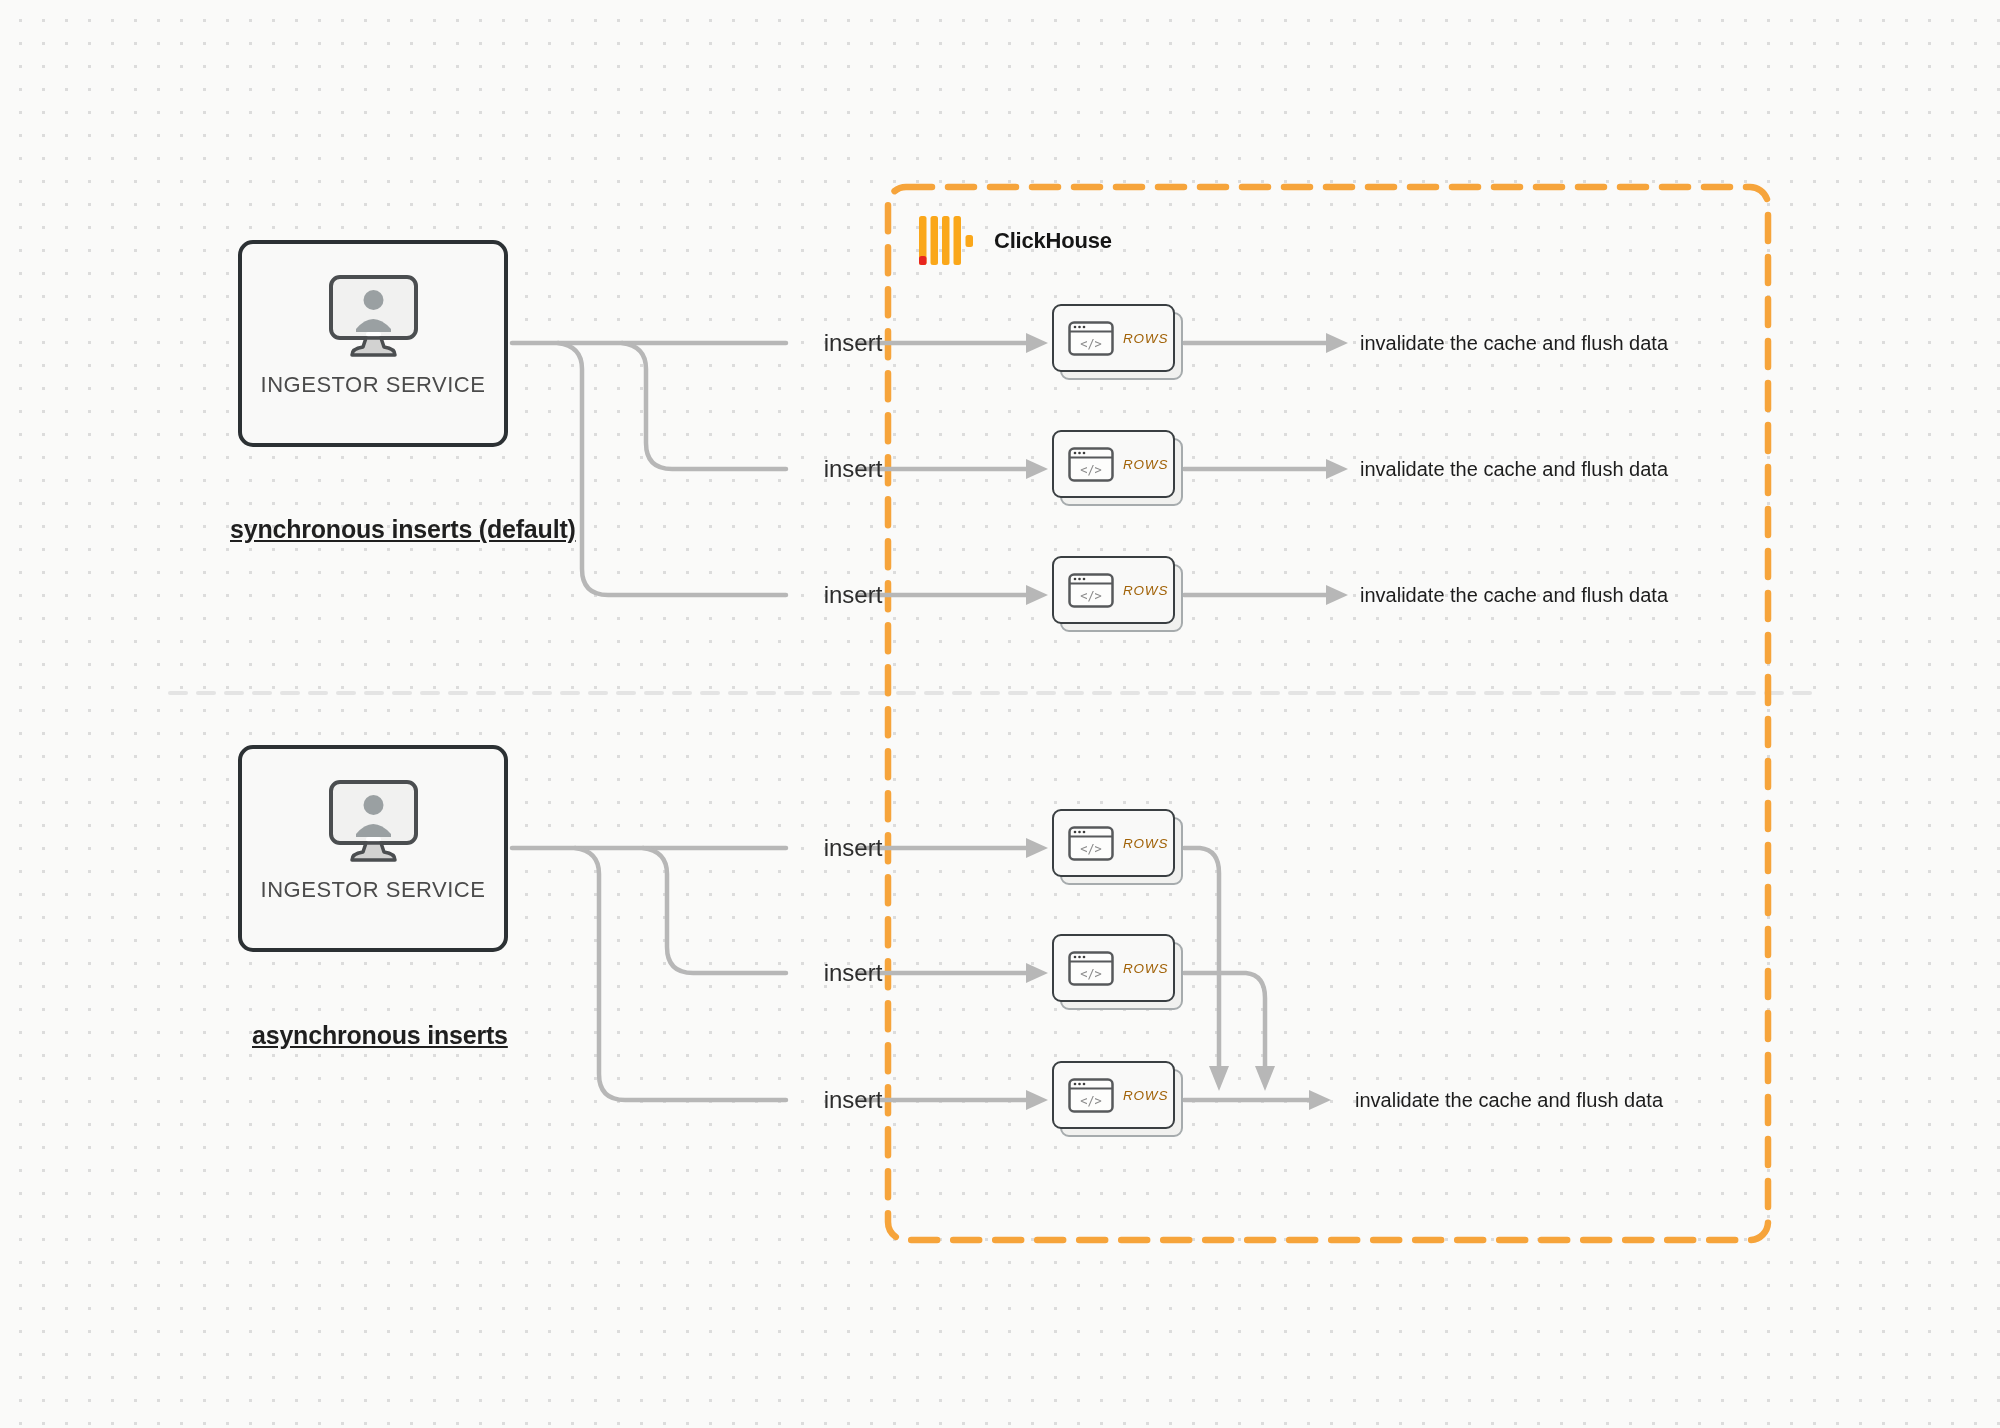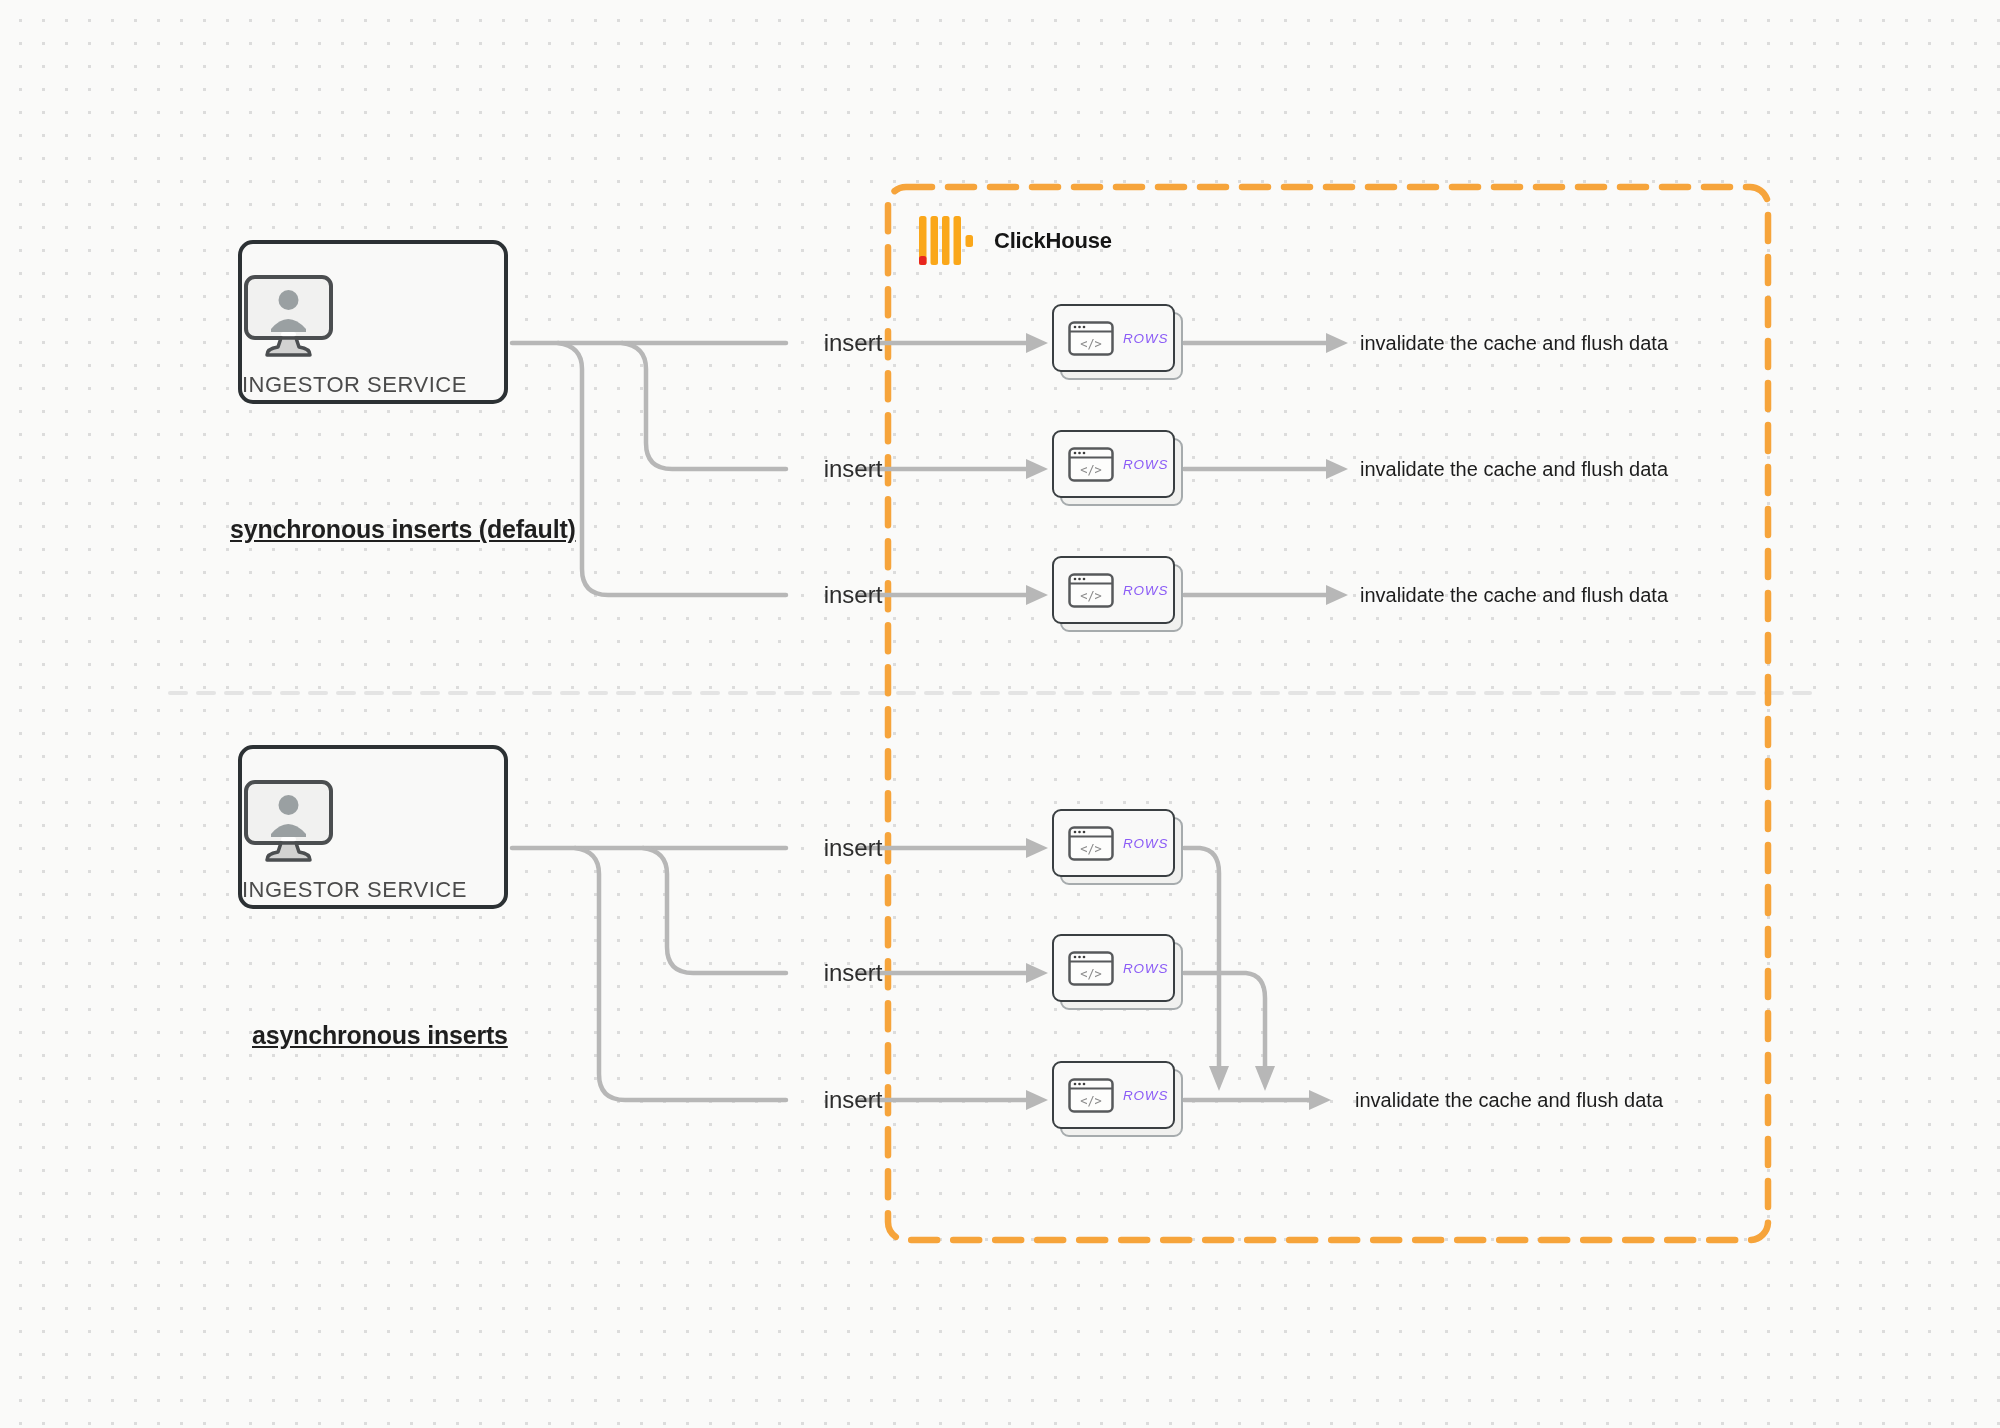--- a/index.html
+++ b/index.html
@@ -16,23 +16,23 @@
     background-size:23px 23px;background-position:9px 9px;
   }
   svg.wires{position:absolute;left:0;top:0;z-index:1;}
   .wire{stroke:var(--wire-gray);stroke-width:4.5;fill:none;stroke-linecap:round;}
   .arrowhead{fill:var(--wire-gray);stroke:none;}
   .boundary{stroke:var(--accent-orange);stroke-width:6.5;fill:none;
     stroke-dasharray:26 16;stroke-linecap:round;}
   .divider{stroke:var(--divider-gray);stroke-width:4;stroke-dasharray:16 12;stroke-linecap:round;}
 
   .ingestor-box{
-    position:absolute;left:238px;width:270px;height:164px;z-index:3;
+    position:absolute;left:238px;width:270px;height:207px;z-index:3;
     background:#f9f9f8;border:4px solid var(--box-border);border-radius:15px;
-    display:flex;flex-direction:column;align-items:flex-start;box-sizing:border-box;
+    display:flex;flex-direction:column;align-items:center;box-sizing:border-box;
   }
   .ingestor-box .svc-label{
     margin-top:10px;font-size:22px;color:#4b4b4b;letter-spacing:.5px;white-space:nowrap;
   }
   .monitor{margin-top:30px;}
 
   .caption{
     position:absolute;z-index:3;font-size:25px;font-weight:bold;color:#1f1f1f;
     letter-spacing:-0.2px;white-space:nowrap;text-decoration:underline;
   }
@@ -50,21 +50,21 @@
   .rows-card .card-shadow{
     position:absolute;left:8px;top:8px;width:100%;height:100%;box-sizing:border-box;
     background:#f1f1ef;border:2.5px solid var(--card-shadow-border);border-radius:9px;
   }
   .rows-card .card-face{
     position:absolute;left:0;top:0;width:100%;height:100%;box-sizing:border-box;
     background:#f9f9f8;border:2.5px solid var(--card-border);border-radius:9px;
     display:flex;align-items:center;
   }
   .rows-card .rows-label{
-    font-size:13.5px;font-style:italic;font-weight:500;color:#8b5cf6;
+    font-size:13.5px;font-style:italic;font-weight:500;color:#a16207;
     letter-spacing:.8px;margin-left:9px;
   }
   .win-icon{margin-left:14px;display:flex;}
 
   .ch-logo{position:absolute;left:919px;top:216px;z-index:3;display:flex;align-items:center;}
   .ch-logo .ch-label{
     margin-left:21px;font-size:22px;font-weight:600;color:#161616;
     letter-spacing:-0.2px;align-self:center;margin-top:1px;white-space:nowrap;
   }
 </style>

